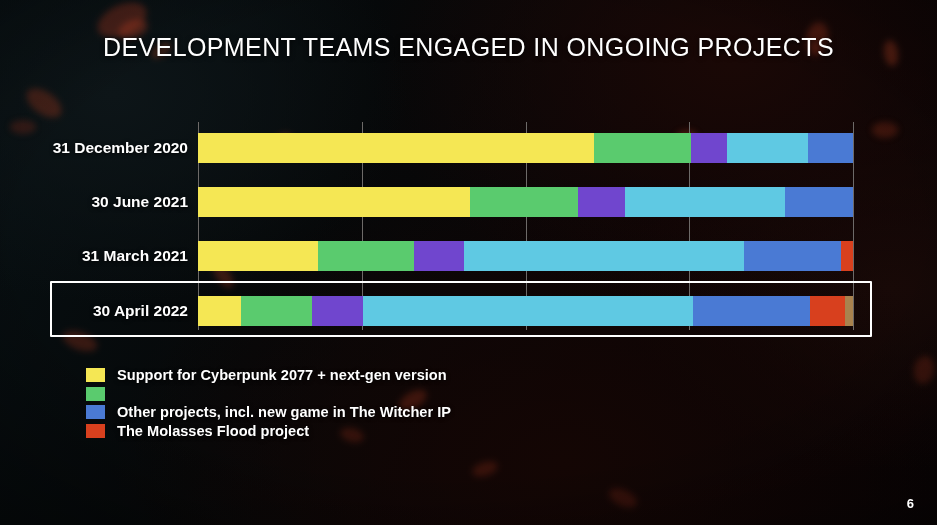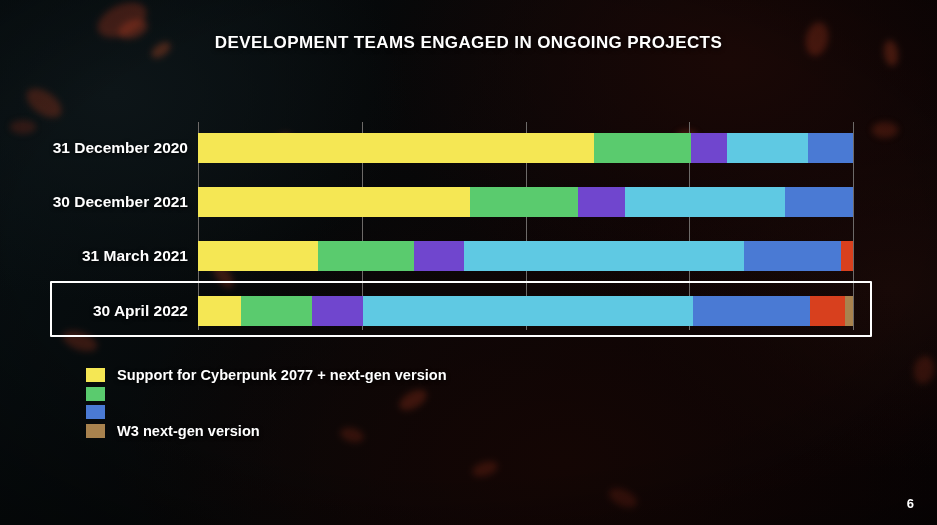--- a/index.html
+++ b/index.html
@@ -40,22 +40,22 @@
     pointer-events: none;
   }
 
   
   .slide-title {
     position: absolute;
     left: 0;
     right: 0;
     top: 33px;
     text-align: center;
-    font-size: 17px;
-    font-weight: bold;
+    font-size: 25px;
+    font-weight: normal;
     letter-spacing: 0.4px;
     color: #ffffff;
     text-shadow: 0 1px 5px rgba(0,0,0,0.9);
   }
 
   
   .chart {
     position: absolute;
     left: 0;
     top: 0;
@@ -186,21 +186,21 @@
           <div class="row-label">31 December 2020</div>
           <div class="bar" style="left: 198px; width: 655px;">
             <div class="seg" style="width: 396.275px; background: rgb(245, 231, 84);"></div>
             <div class="seg" style="width: 96.285px; background: rgb(90, 203, 110);"></div>
             <div class="seg" style="width: 36.68px; background: rgb(112, 70, 206);"></div>
             <div class="seg" style="width: 81.22px; background: rgb(95, 201, 227);"></div>
             <div class="seg" style="width: 44.54px; background: rgb(74, 122, 212);"></div>
           </div>
         </div>
         <div class="row" style="top: 187px;">
-          <div class="row-label">30 December 2021</div>
+          <div class="row-label">30 June 2021</div>
           <div class="bar" style="left: 198px; width: 655px;">
             <div class="seg" style="width: 271.825px; background: rgb(245, 231, 84);"></div>
             <div class="seg" style="width: 108.075px; background: rgb(90, 203, 110);"></div>
             <div class="seg" style="width: 47.16px; background: rgb(112, 70, 206);"></div>
             <div class="seg" style="width: 159.82px; background: rgb(95, 201, 227);"></div>
             <div class="seg" style="width: 68.12px; background: rgb(74, 122, 212);"></div>
           </div>
         </div>
         <div class="row" style="top: 241px;">
           <div class="row-label">31 March 2021</div>
@@ -232,22 +232,23 @@
   <div class="legend" id="legend">
       <div class="legend-item">
         <div class="legend-swatch" style="background: rgb(245, 231, 84);"></div>
         <div class="legend-label">Support for Cyberpunk 2077 + next-gen version</div>
       </div>
       <div class="legend-item">
         <div class="legend-swatch" style="background: rgb(90, 203, 110);"></div>
       </div>
       <div class="legend-item">
         <div class="legend-swatch" style="background: rgb(74, 122, 212);"></div>
-      </div>
-      <div class="legend-item">
-        <div class="legend-swatch" style="background: rgb(168, 130, 78);"></div>
-        <div class="legend-label">W3 next-gen version</div>
+        <div class="legend-label">Other projects, incl. new game in The Witcher IP</div>
+      </div>
+      <div class="legend-item">
+        <div class="legend-swatch" style="background: rgb(216, 64, 30);"></div>
+        <div class="legend-label">The Molasses Flood project</div>
       </div>
     </div>
 
   <div class="page-number">6</div>
 
 </div>
 
 </body></html>

